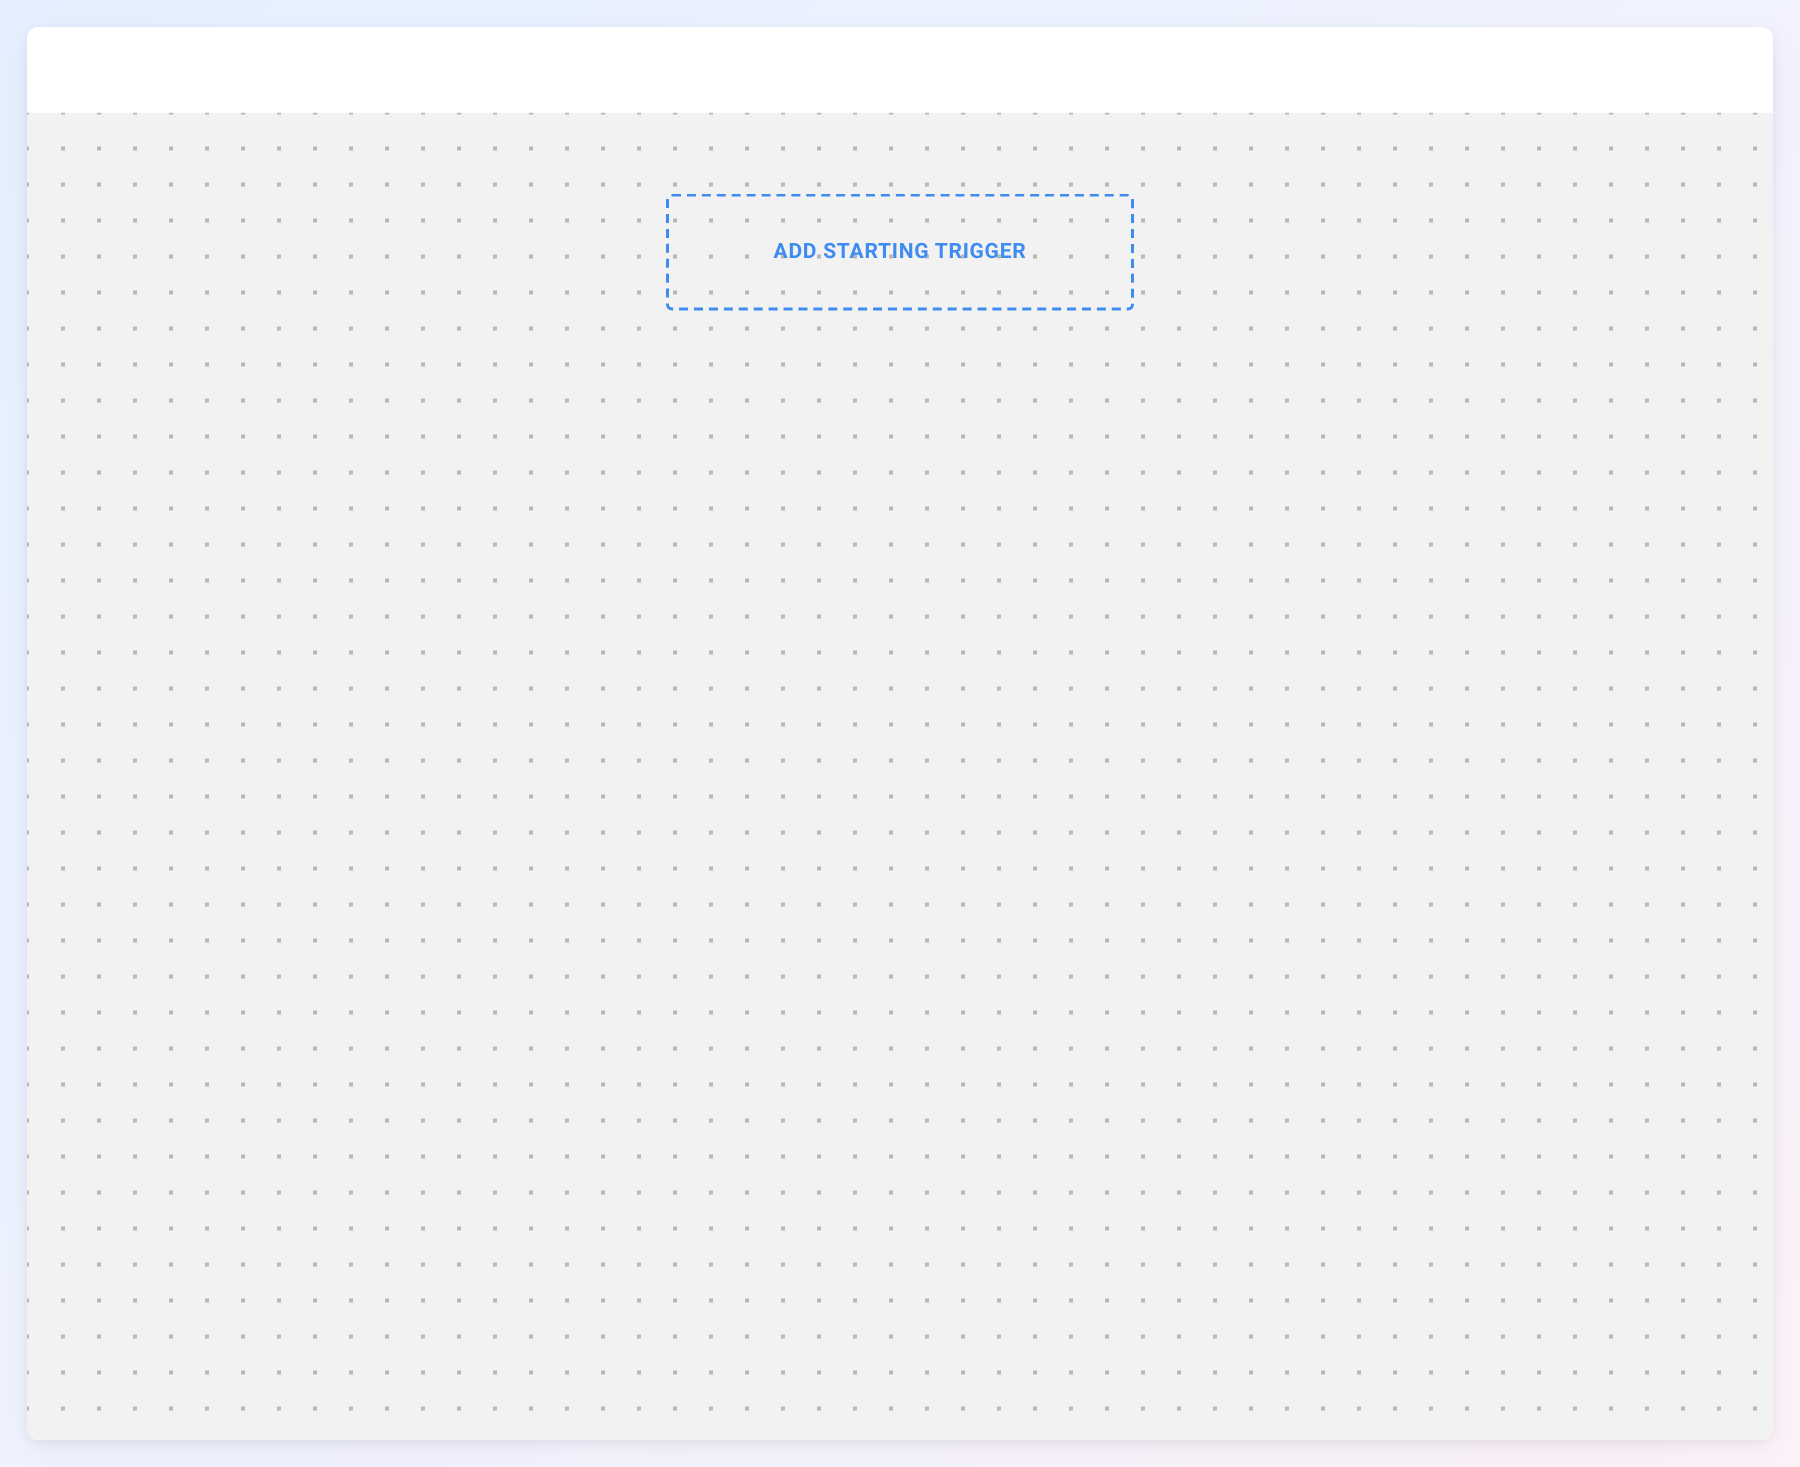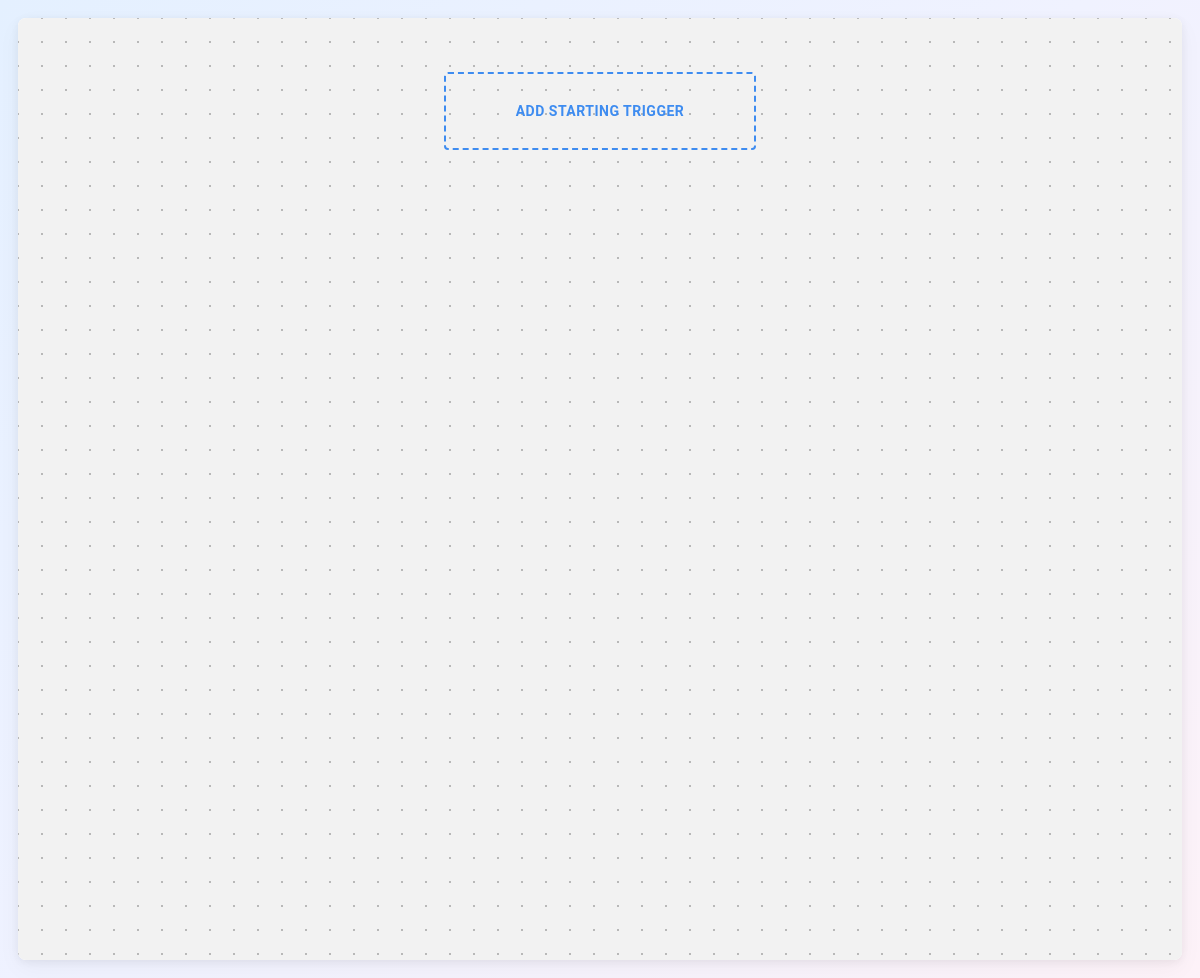--- a/index.html
+++ b/index.html
@@ -21,21 +21,21 @@
       position: absolute;
       top: 18px;
       left: 18px;
       right: 18px;
       bottom: 18px;
       background: #ffffff;
       border-radius: 8px;
       box-shadow: 0 2px 8px rgba(0,0,0,0.06), 0 8px 24px rgba(0,0,0,0.04);
       overflow: hidden;
       display: flex;
-      flex-direction: row;
+      flex-direction: column;
     }
     
     .panel-header {
       height: 57px;
       background: #ffffff;
       flex-shrink: 0;
       position: relative;
       z-index: 2;
     }
     

